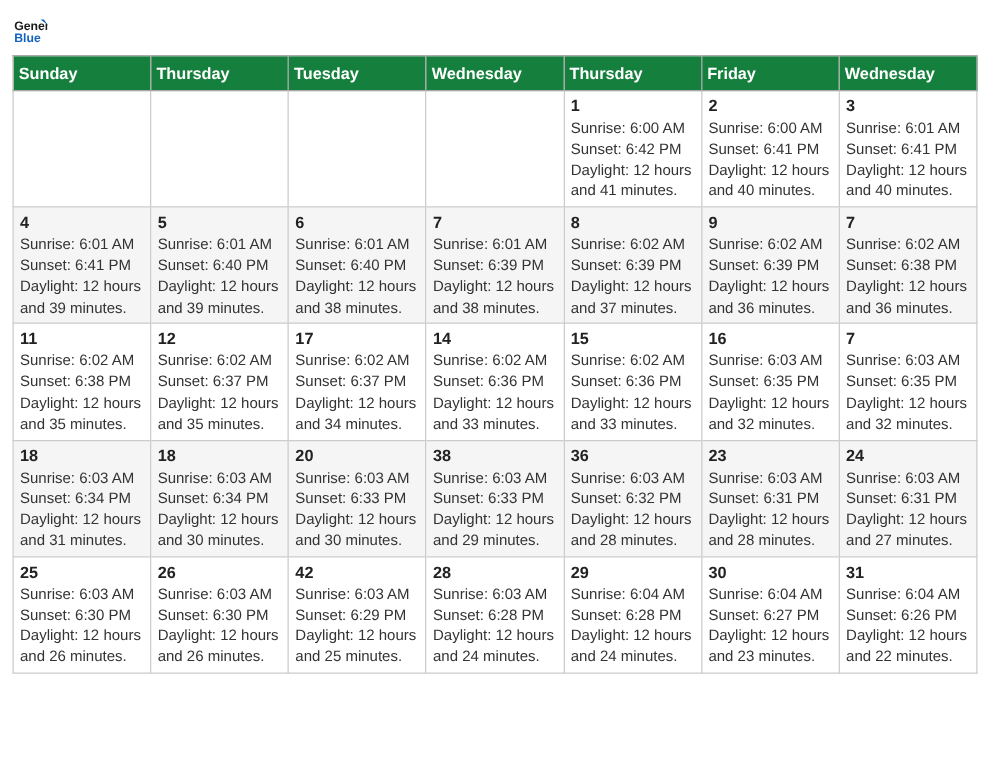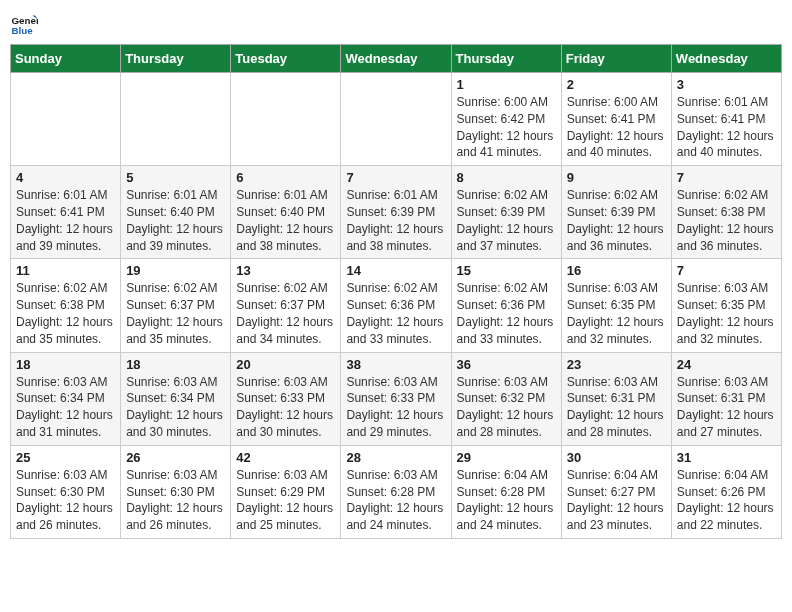--- a/index.html
+++ b/index.html
@@ -196,28 +196,28 @@
       </tr>
       <tr>
         <td>
           <span class="day-number">11</span>
           <div class="day-info" style="white-space: pre-line;">Sunrise: 6:02 AM
 Sunset: 6:38 PM
 Daylight: 12 hours
 and 35 minutes.</div>
         </td>
         <td>
-          <span class="day-number">19</span>
+          <span class="day-number">12</span>
           <div class="day-info" style="white-space: pre-line;">Sunrise: 6:02 AM
 Sunset: 6:37 PM
 Daylight: 12 hours
 and 35 minutes.</div>
         </td>
         <td>
-          <span class="day-number">13</span>
+          <span class="day-number">17</span>
           <div class="day-info" style="white-space: pre-line;">Sunrise: 6:02 AM
 Sunset: 6:37 PM
 Daylight: 12 hours
 and 34 minutes.</div>
         </td>
         <td>
           <span class="day-number">14</span>
           <div class="day-info" style="white-space: pre-line;">Sunrise: 6:02 AM
 Sunset: 6:36 PM
 Daylight: 12 hours

